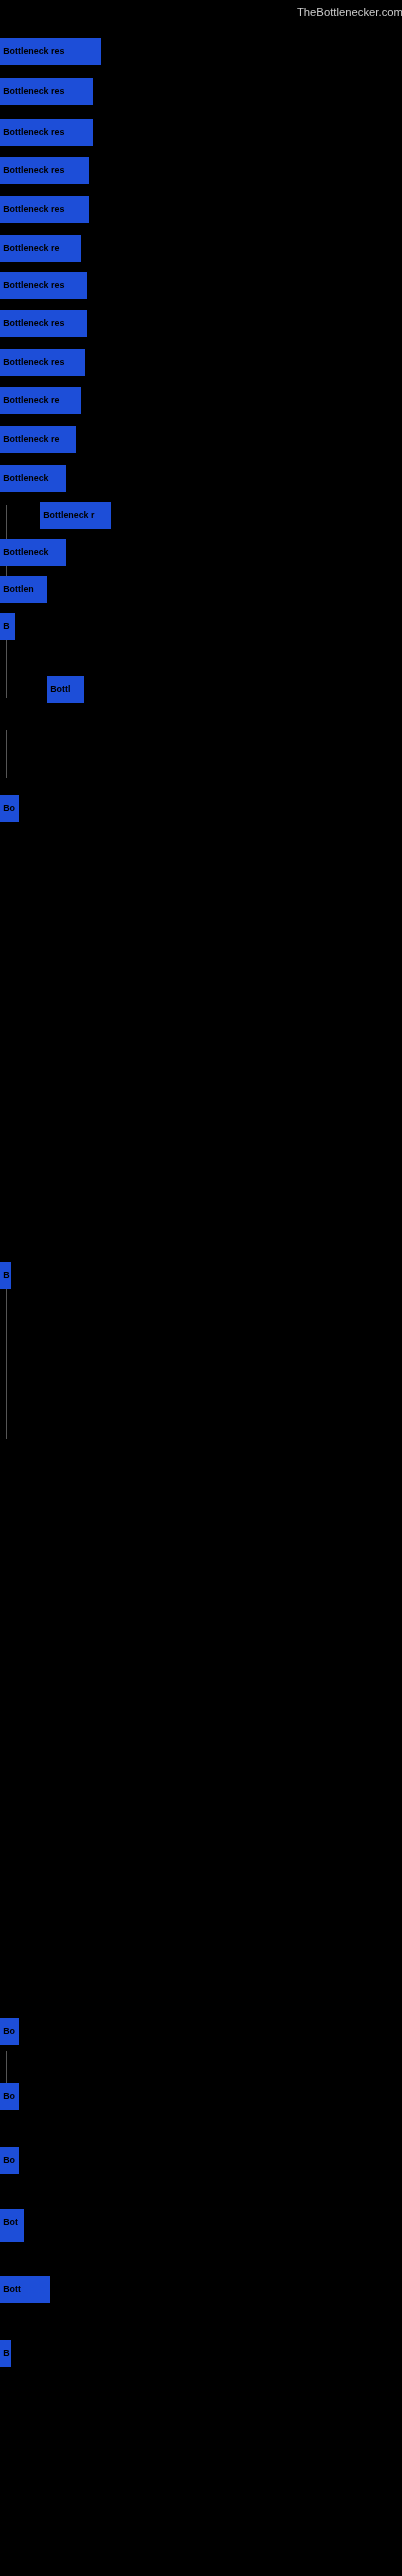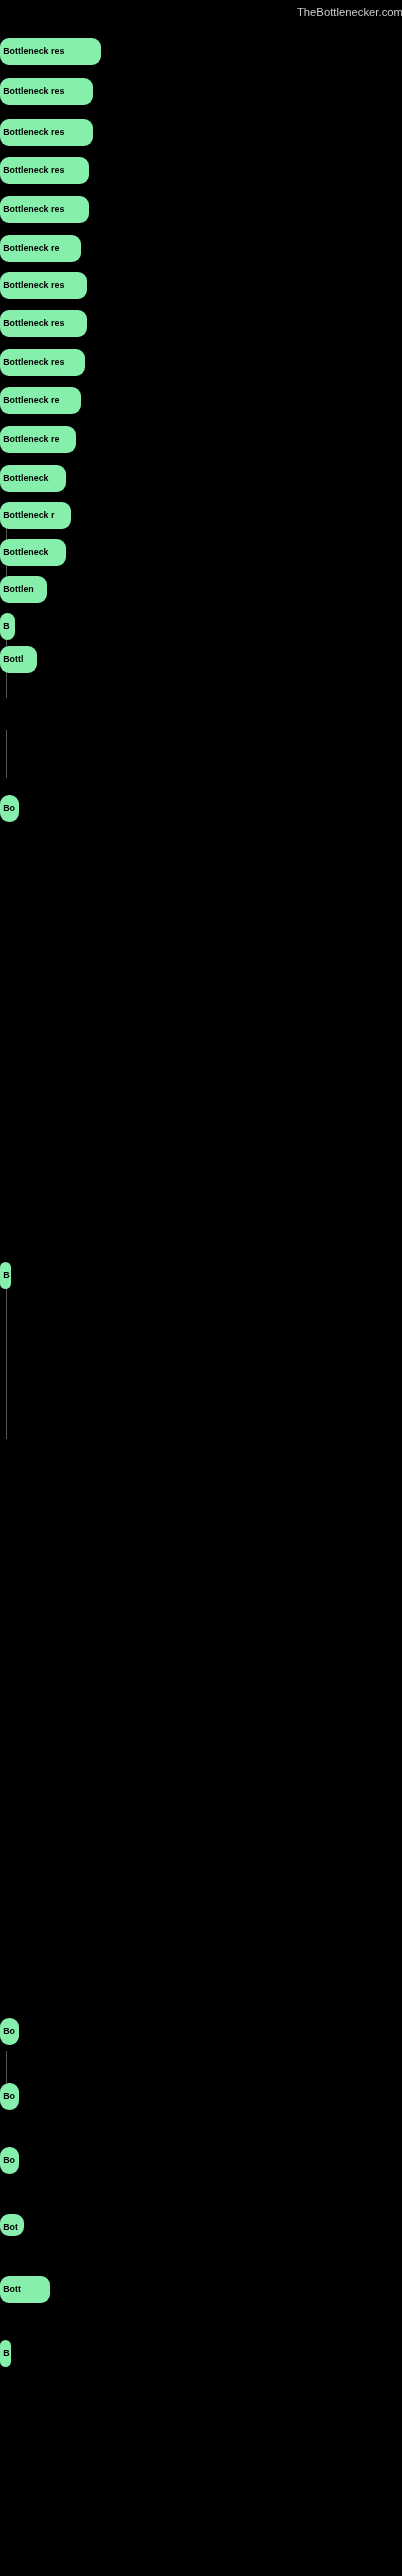--- a/index.html
+++ b/index.html
@@ -18,28 +18,27 @@
       padding: 6.4px 0 3.2px 0;
       font-weight: normal;
     }
     .bar-container {
       position: absolute;
       left: 0;
       display: flex;
       align-items: center;
     }
     .bar-label {
-      background-color: #86efac;
+      background-color: #1d4ed8;
       color: #000;
       font-size: 8.9px;
       font-weight: bold;
       padding: 2.4px 4px;
       white-space: nowrap;
       overflow: hidden;
-      border-radius: 9px;
     }
     
     .v-line {
       position: absolute;
       left: 6.4px;
       width: 0.8px;
       background-color: #555;
     }
   </style>
 </head>
@@ -83,51 +82,51 @@
     <div class="bar-container" style="top: 365px; height: 27px;">
       <div class="bar-label" style="width: 81px; height: 27px; line-height: 27px; padding: 0px 3.2px;">Bottleneck re</div>
     </div>
     <div class="bar-container" style="top: 404px; height: 27px;">
       <div class="bar-label" style="width: 76px; height: 27px; line-height: 27px; padding: 0px 3.2px;">Bottleneck re</div>
     </div>
     <div class="bar-container" style="top: 443px; height: 27px;">
       <div class="bar-label" style="width: 66px; height: 27px; line-height: 27px; padding: 0px 3.2px;">Bottleneck</div>
     </div>
     <div class="bar-container" style="top: 480px; height: 27px;">
-      <div class="bar-label" style="width: 71px; height: 27px; line-height: 27px; padding: 0px 3.2px;">Bottleneck r</div>
+      <div class="bar-label" style="width: 71px; height: 27px; line-height: 27px; padding: 0px 3.2px; margin-left: 40px;">Bottleneck r</div>
     </div>
     <div class="bar-container" style="top: 517px; height: 27px;">
       <div class="bar-label" style="width: 66px; height: 27px; line-height: 27px; padding: 0px 3.2px;">Bottleneck</div>
     </div>
     <div class="bar-container" style="top: 554px; height: 27px;">
       <div class="bar-label" style="width: 47px; height: 27px; line-height: 27px; padding: 0px 3.2px;">Bottlen</div>
     </div>
     <div class="bar-container" style="top: 591px; height: 27px;">
       <div class="bar-label" style="width: 14.5px; height: 27px; line-height: 27px; padding: 0px 3.2px;">B</div>
     </div>
-    <div class="bar-container" style="top: 624px; height: 27px;">
+    <div class="bar-container" style="top: 654px; height: 27px; padding-left: 47px;">
       <div class="bar-label" style="width: 37px; height: 27px; line-height: 27px; padding: 0px 3.2px;">Bottl</div>
     </div>
     <div class="bar-container" style="top: 773px; height: 27px;">
       <div class="bar-label" style="width: 19.3px; height: 27px; line-height: 27px; padding: 0px 3.2px;">Bo</div>
     </div>
     <div class="bar-container" style="top: 1240px; height: 27px;">
       <div class="bar-label" style="width: 11.3px; height: 27px; line-height: 27px; padding: 0px 3.2px;">B</div>
     </div>
     <div class="bar-container" style="top: 1996px; height: 27px;">
       <div class="bar-label" style="width: 19.3px; height: 27px; line-height: 27px; padding: 0px 3.2px;">Bo</div>
     </div>
     <div class="bar-container" style="top: 2061px; height: 27px;">
       <div class="bar-label" style="width: 19.3px; height: 27px; line-height: 27px; padding: 0px 3.2px;">Bo</div>
     </div>
     <div class="bar-container" style="top: 2125px; height: 27px;">
       <div class="bar-label" style="width: 19.3px; height: 27px; line-height: 27px; padding: 0px 3.2px;">Bo</div>
     </div>
     <div class="bar-container" style="top: 2190px; height: 27px;">
-      <div class="bar-label" style="width: 24px; height: 22px; line-height: 27px; padding: 0px 3.2px;">Bot</div>
+      <div class="bar-label" style="width: 24px; height: 33px; line-height: 27px; padding: 0px 3.2px;">Bot</div>
     </div>
     <div class="bar-container" style="top: 2254px; height: 27px;">
       <div class="bar-label" style="width: 50px; height: 27px; line-height: 27px; padding: 0px 3.2px;">Bott</div>
     </div>
     <div class="bar-container" style="top: 2318px; height: 27px;">
       <div class="bar-label" style="width: 11.3px; height: 27px; line-height: 27px; padding: 0px 3.2px;">B</div>
     </div>
   </div>
 
 

